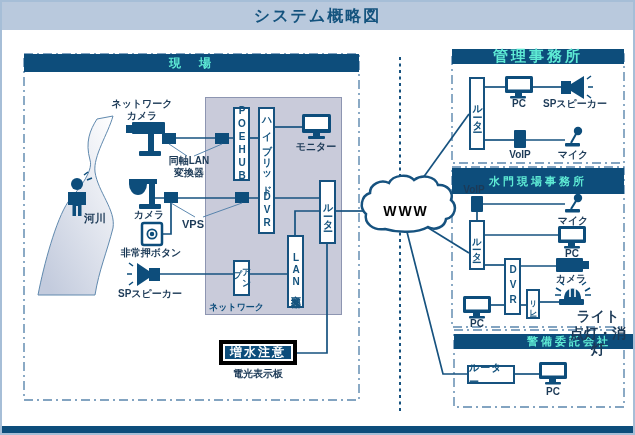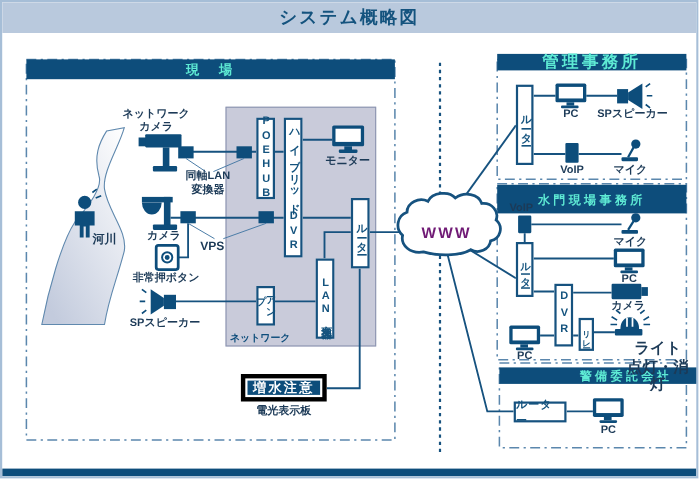--- a/index.html
+++ b/index.html
@@ -42,21 +42,21 @@
   .sign{
     position:absolute;left:217px;top:338px;width:78px;height:25px;box-sizing:border-box;
     border:4px solid #000000;background:#fff;padding:2px;
   }
   .sign-inner{
     width:100%;height:100%;background:#0d4d7b;color:#fff;display:flex;align-items:center;
     justify-content:center;font-weight:bold;font-size:12px;letter-spacing:2px;box-sizing:border-box;
   }
   .www{
     position:absolute;left:374px;top:201px;width:60px;text-align:center;
-    font-weight:bold;font-size:14px;letter-spacing:2px;color:#701a75;
+    font-weight:bold;font-size:14px;letter-spacing:2px;color:#000000;
   }
 </style>
 </head>
 <body>
 
 <div class="page">
 
   <div class="banner">
     <span>システム概略図</span>
   </div>

